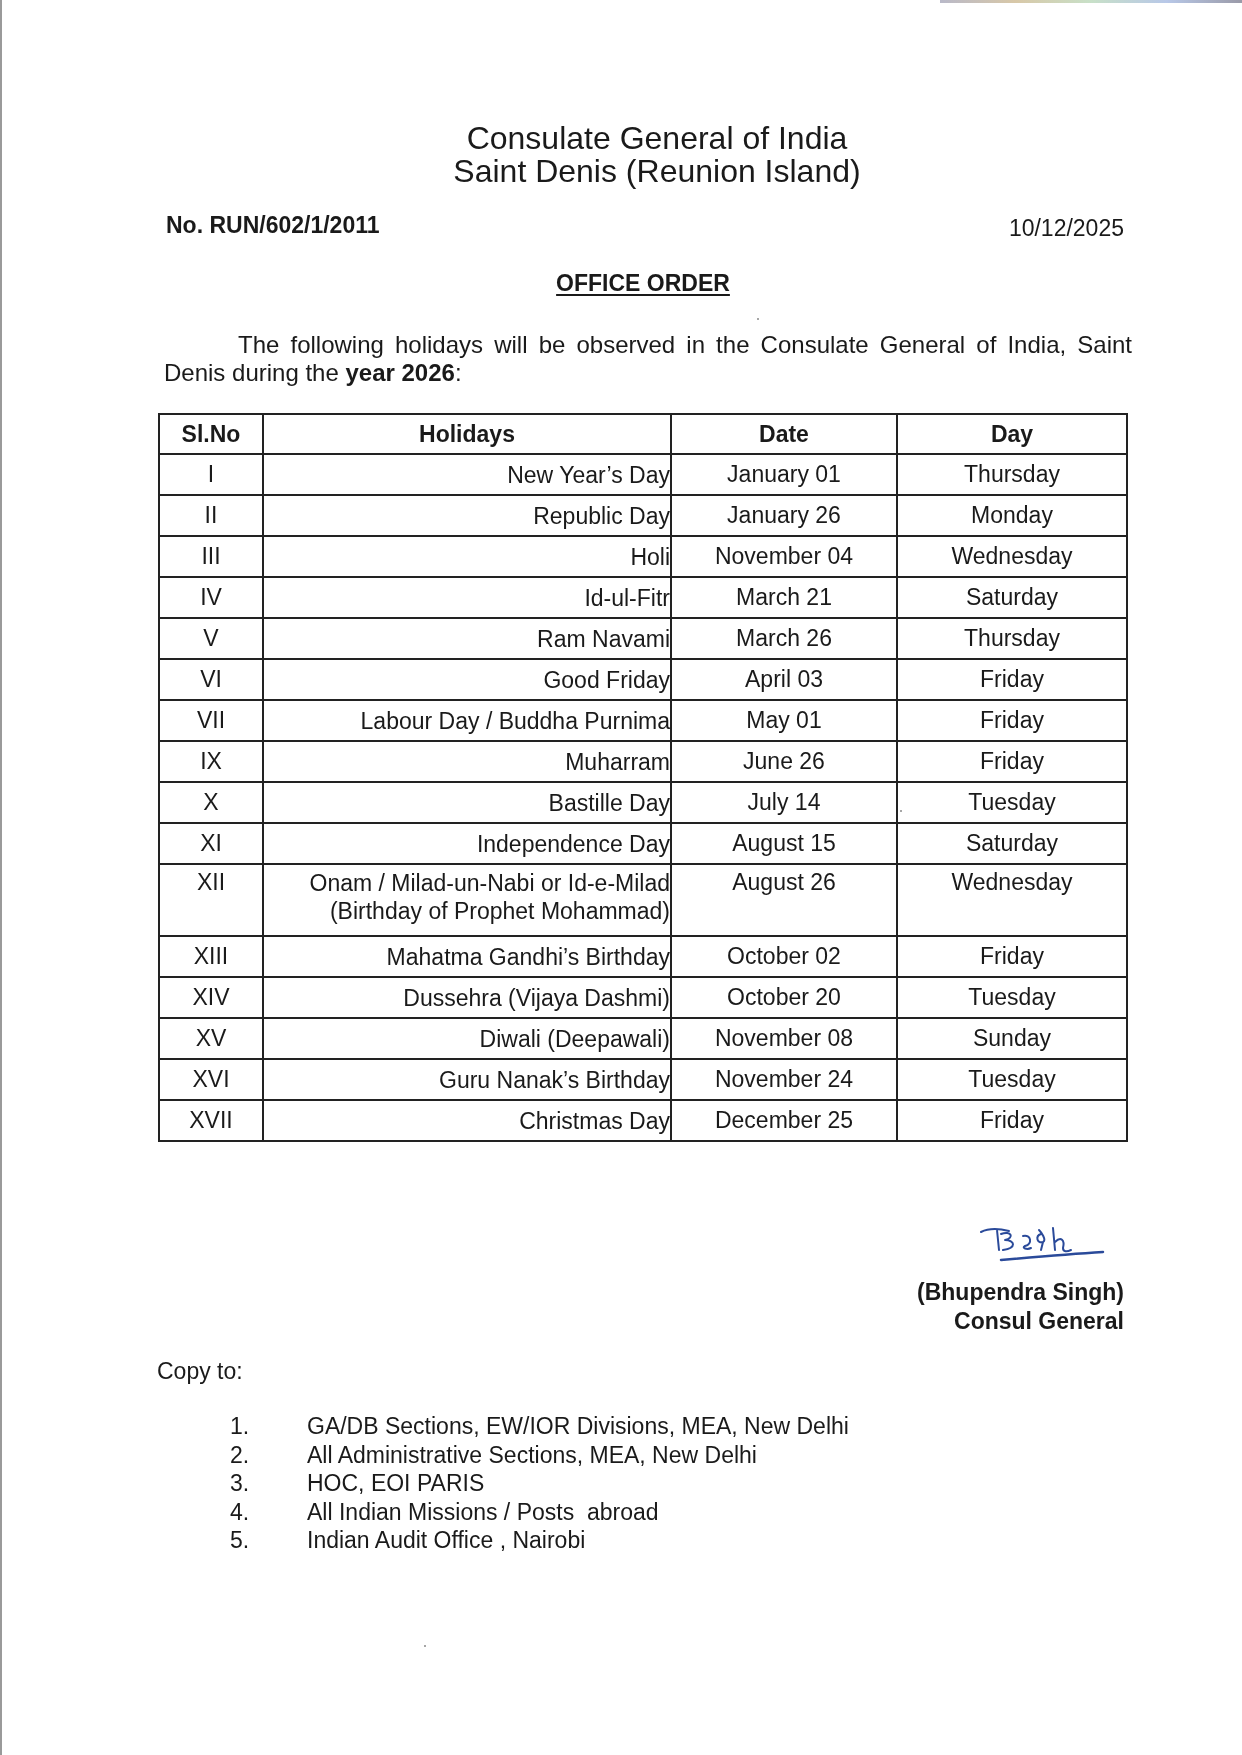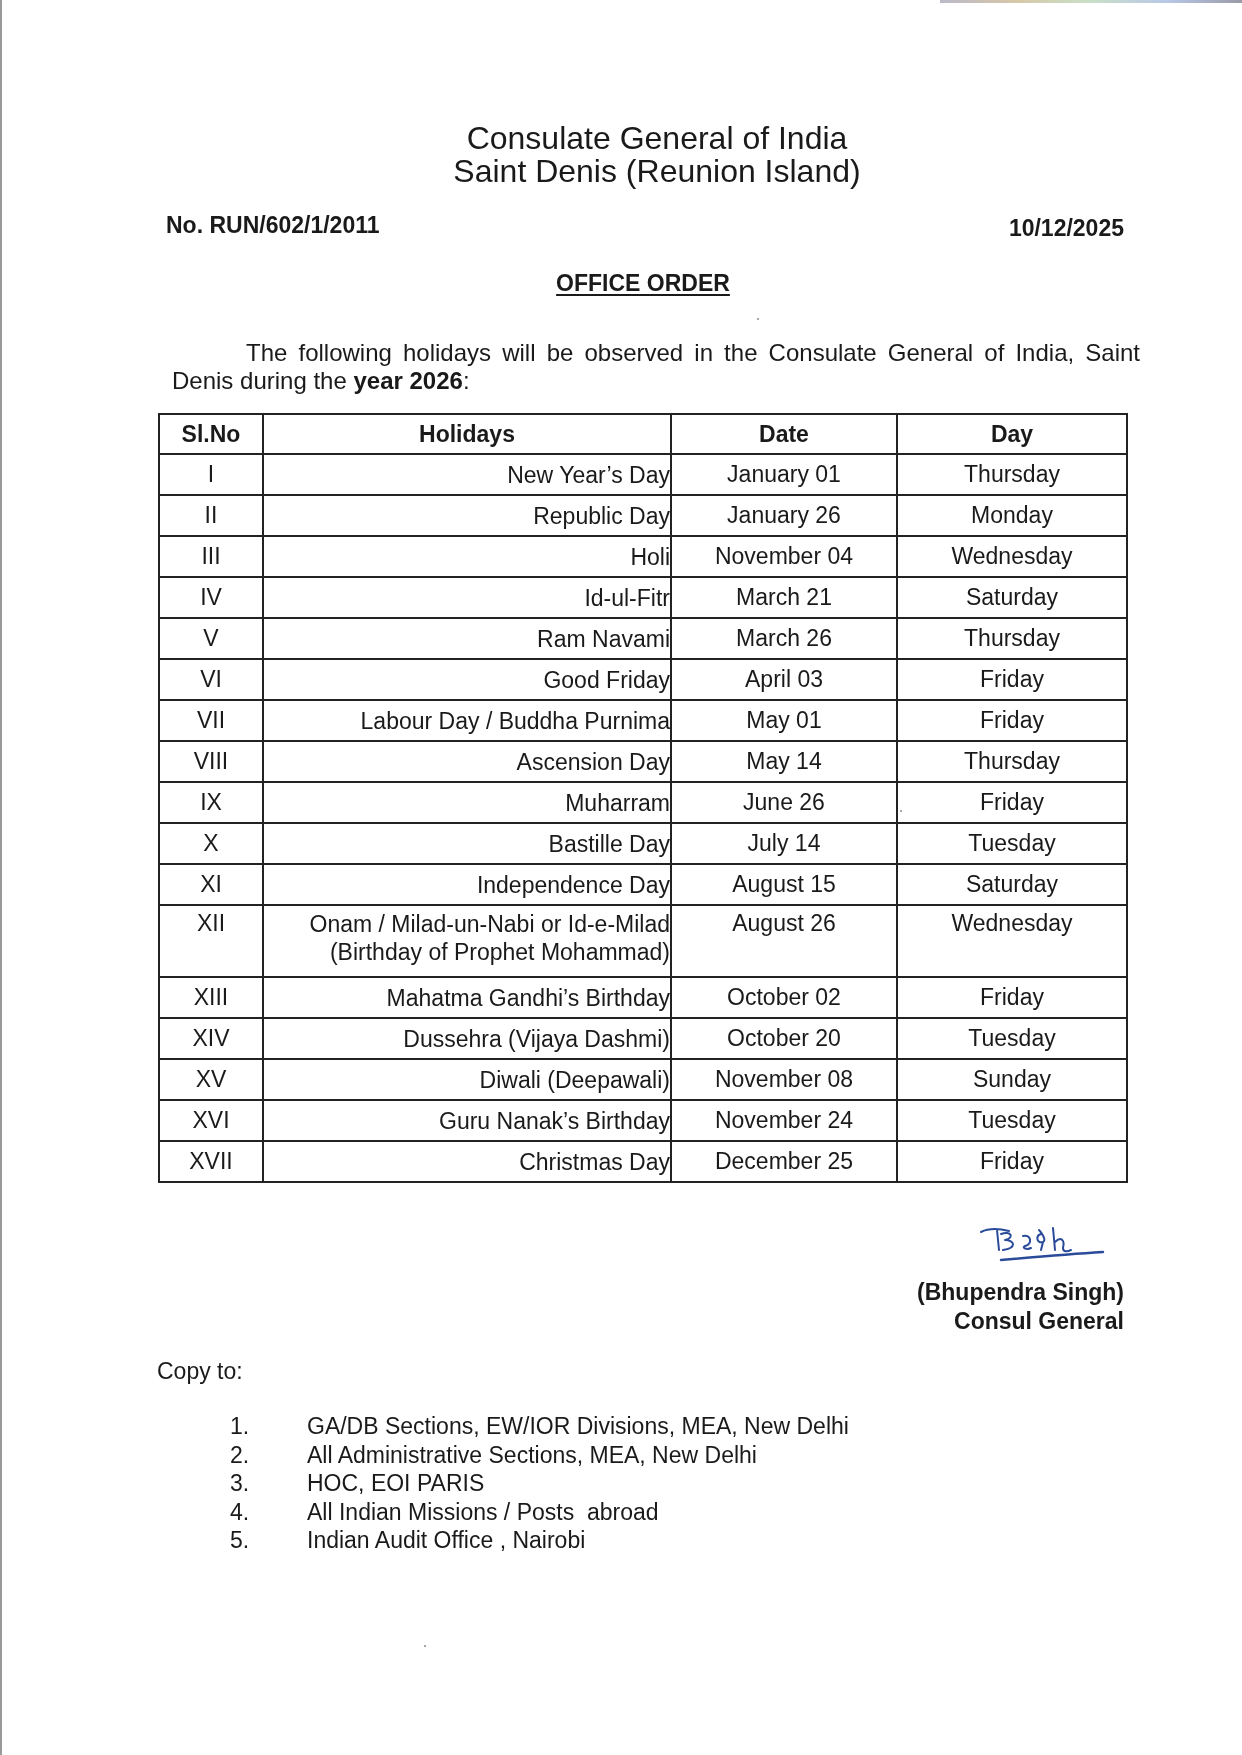--- a/index.html
+++ b/index.html
@@ -9,21 +9,21 @@
     font-family: "Liberation Sans", "DejaVu Sans", sans-serif;
   }
   .page { position: absolute; left: 0; top: 0; width: 1242px; height: 1755px; }
   .edge-left { position: absolute; left: 0; top: 0; width: 2px; height: 1755px; background: #9a9a9a; }
   .scan-strip { position: absolute; left: 940px; top: 0; width: 302px; height: 3px;
     background: linear-gradient(90deg, #b9b9c9, #d8c8a8, #c8e0c8, #b8c8e8, #9a9aa8); }
   .head { position: absolute; left: 0; width: 1242px; text-align: center; font-size: 32px; line-height: 32px; margin-left: 36px; }
   .head.l1 { top: 122px; }
   .head.l2 { top: 155px; }
   .ref { position: absolute; left: 160px; top: 212px; font-size: 23px; font-weight: bold; margin-left: 6px; }
-  .date { position: absolute; right: 118px; top: 215px; font-size: 23px; font-weight: bold; }
+  .date { position: absolute; right: 118px; top: 215px; font-size: 23px; font-weight: normal; }
   .title { position: absolute; left: 0; width: 1286px; top: 270px; text-align: center;
     font-size: 23px; font-weight: bold; text-decoration: underline; text-underline-offset: 3px; }
   .intro { position: absolute; left: 160px; width: 968px; top: 327px; font-size: 24px; line-height: 28px;
     text-align: justify; text-indent: 74px; }
   .intro b { font-weight: bold; }
 
   table.hol { position: absolute; left: 158px; top: 413px; width: 970px; border-collapse: collapse;
     font-size: 23px; }
   table.hol th, table.hol td { border: 2px solid #222; padding: 0; height: 39px; vertical-align: middle; }
   table.hol th { font-weight: bold; height: 38px; }
@@ -51,21 +51,21 @@
   <div class="scan-strip"></div>
 
   <div class="head l1">Consulate General of India</div>
   <div class="head l2">Saint Denis (Reunion Island)</div>
 
   <div class="ref">No. RUN/602/1/2011</div>
   <div class="date">10/12/2025</div>
 
   <div class="title">OFFICE ORDER</div>
 
-  <p class="intro" style="margin:12px"><span>The following holidays will be observed in the Consulate General of India, Saint Denis during the </span><b>year 2026</b><span>:</span></p>
+  <p class="intro" style="margin:4px"><span>The following holidays will be observed in the Consulate General of India, Saint Denis during the </span><b>year 2026</b><span>:</span></p>
 
   <table class="hol">
     <thead>
       <tr>
         <th>Sl.No</th>
         <th>Holidays</th>
         <th>Date</th>
         <th>Day</th>
       </tr>
     </thead>
@@ -104,26 +104,20 @@
           <td class="no">VI</td>
           <td class="name">Good Friday</td>
           <td class="dt">April 03</td>
           <td class="dy">Friday</td>
         </tr>
       <tr>
           <td class="no">VII</td>
           <td class="name">Labour Day / Buddha Purnima</td>
           <td class="dt">May 01</td>
           <td class="dy">Friday</td>
-        </tr>
-      <tr>
-          <td class="no">VIII</td>
-          <td class="name">Ascension Day</td>
-          <td class="dt">May 14</td>
-          <td class="dy">Thursday</td>
         </tr>
       <tr>
           <td class="no">IX</td>
           <td class="name">Muharram</td>
           <td class="dt">June 26</td>
           <td class="dy">Friday</td>
         </tr>
       <tr>
           <td class="no">X</td>
           <td class="name">Bastille Day</td>

